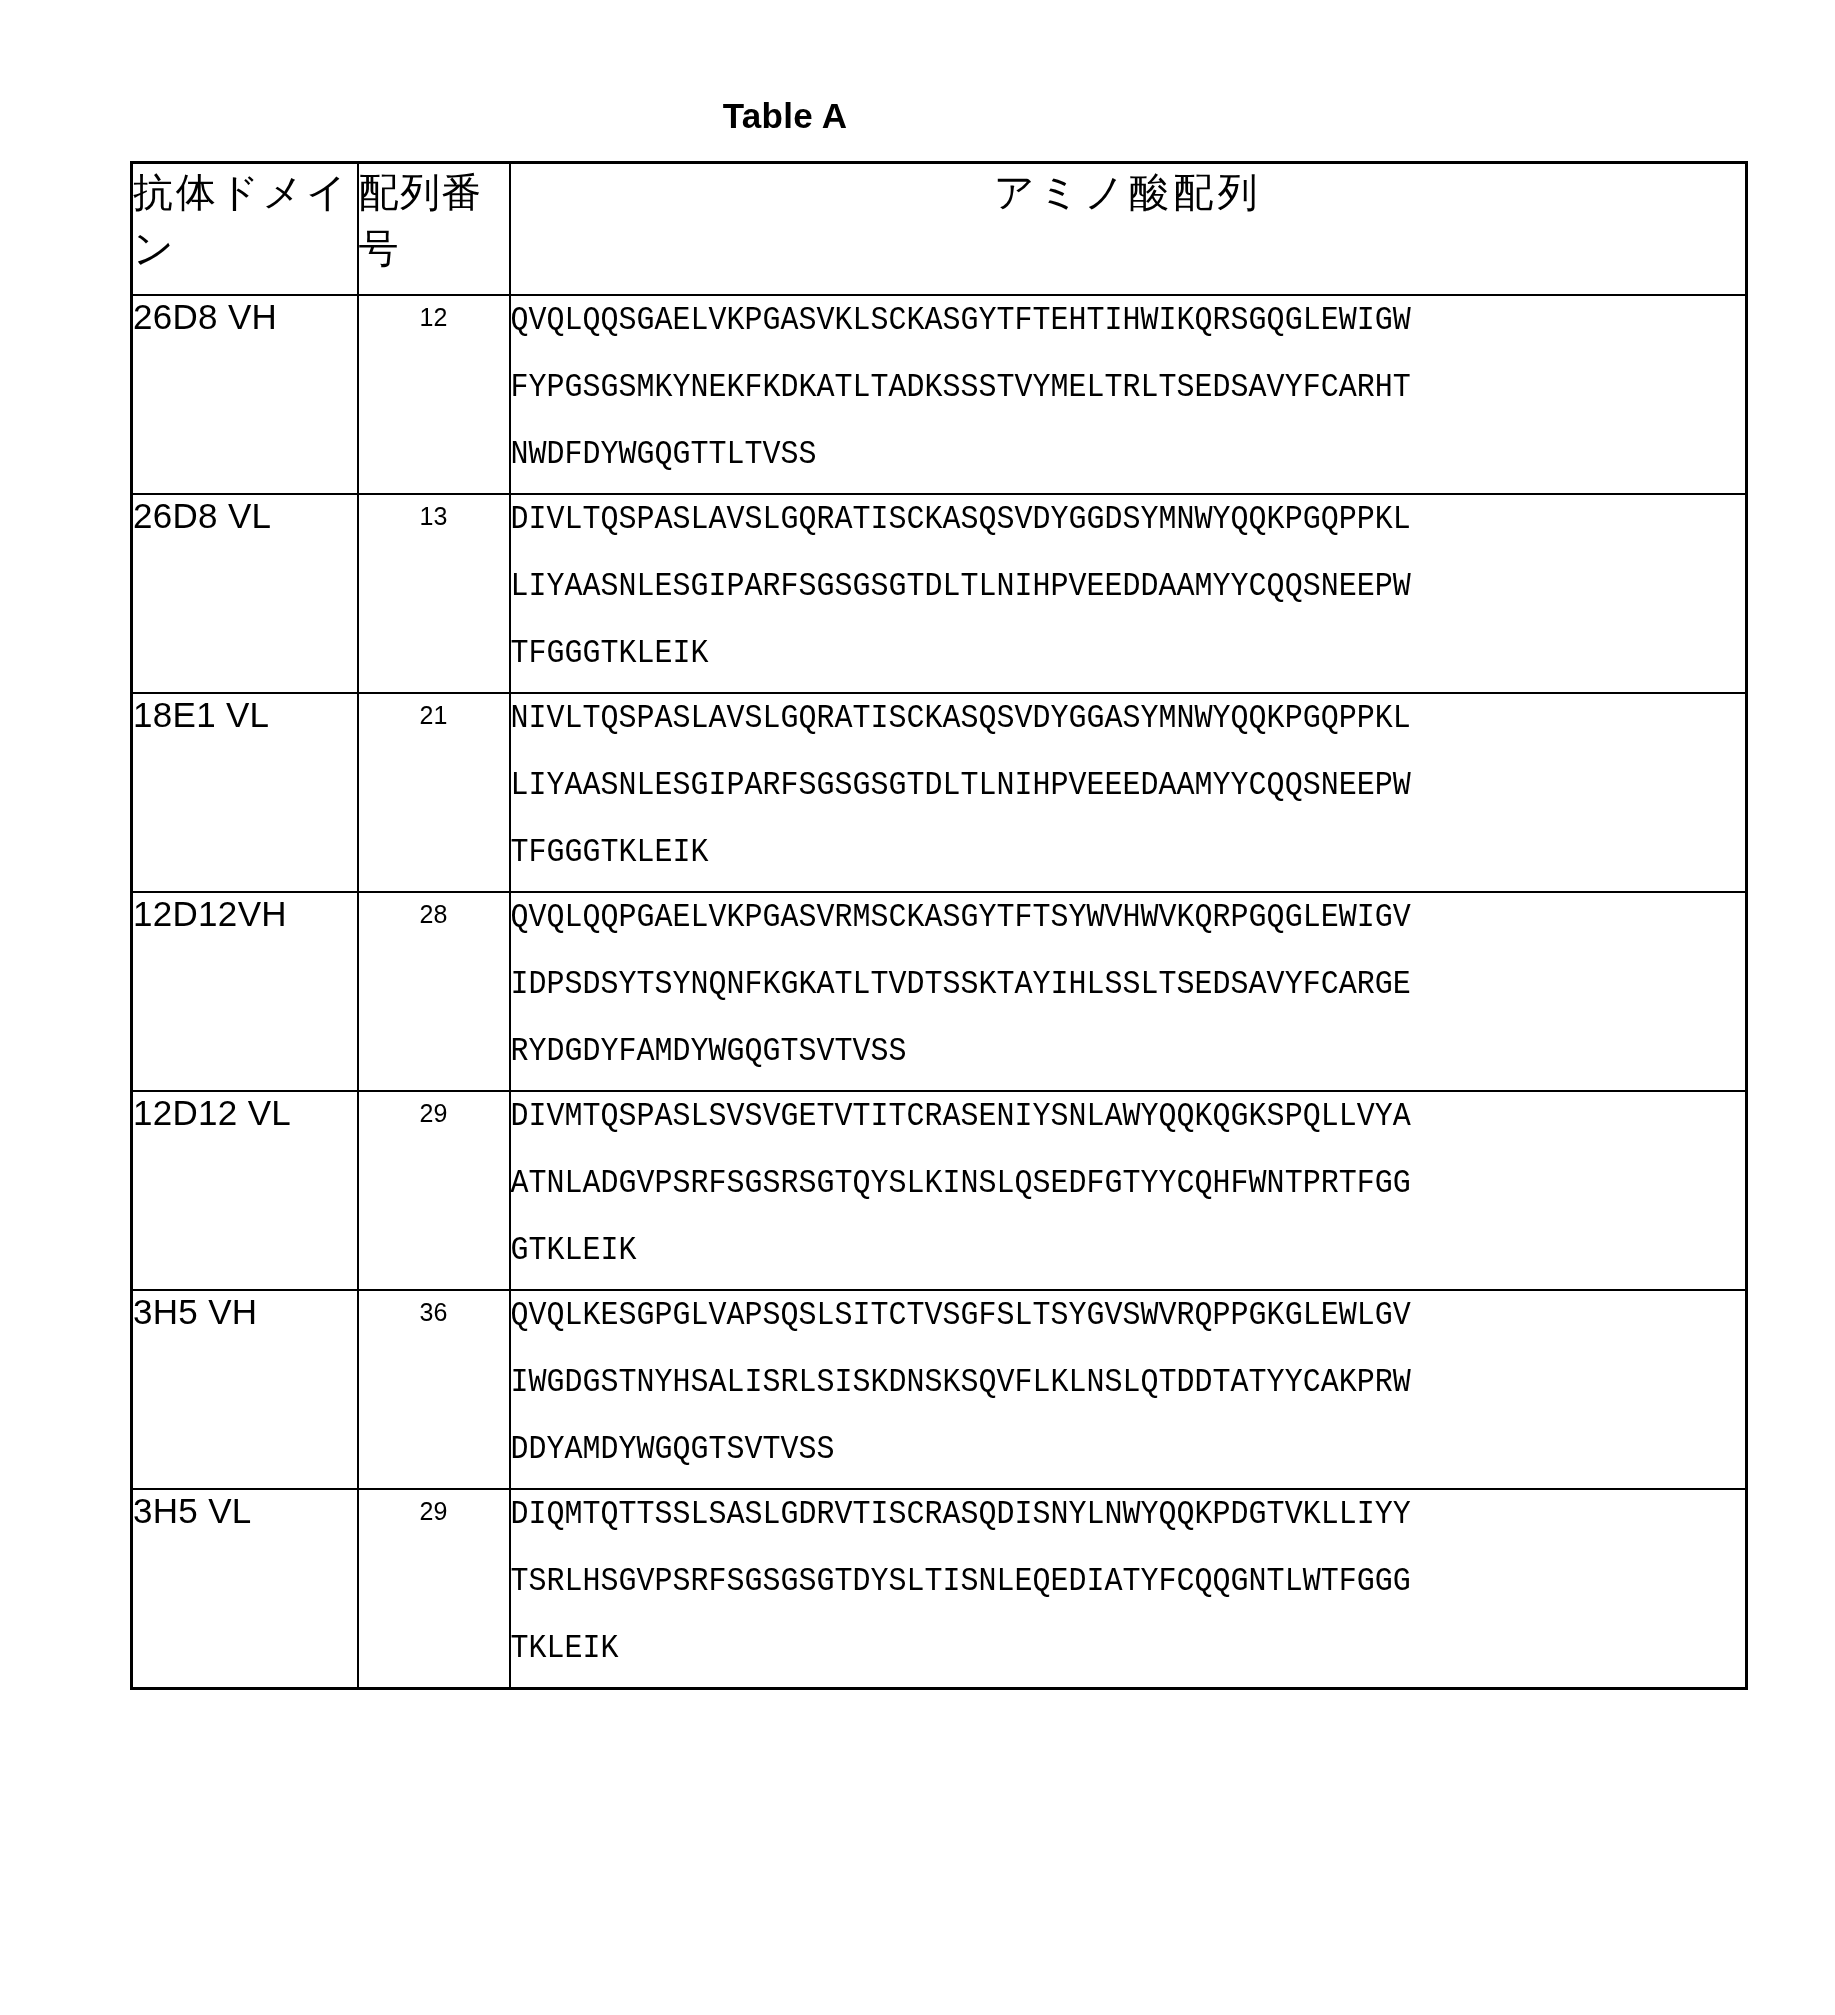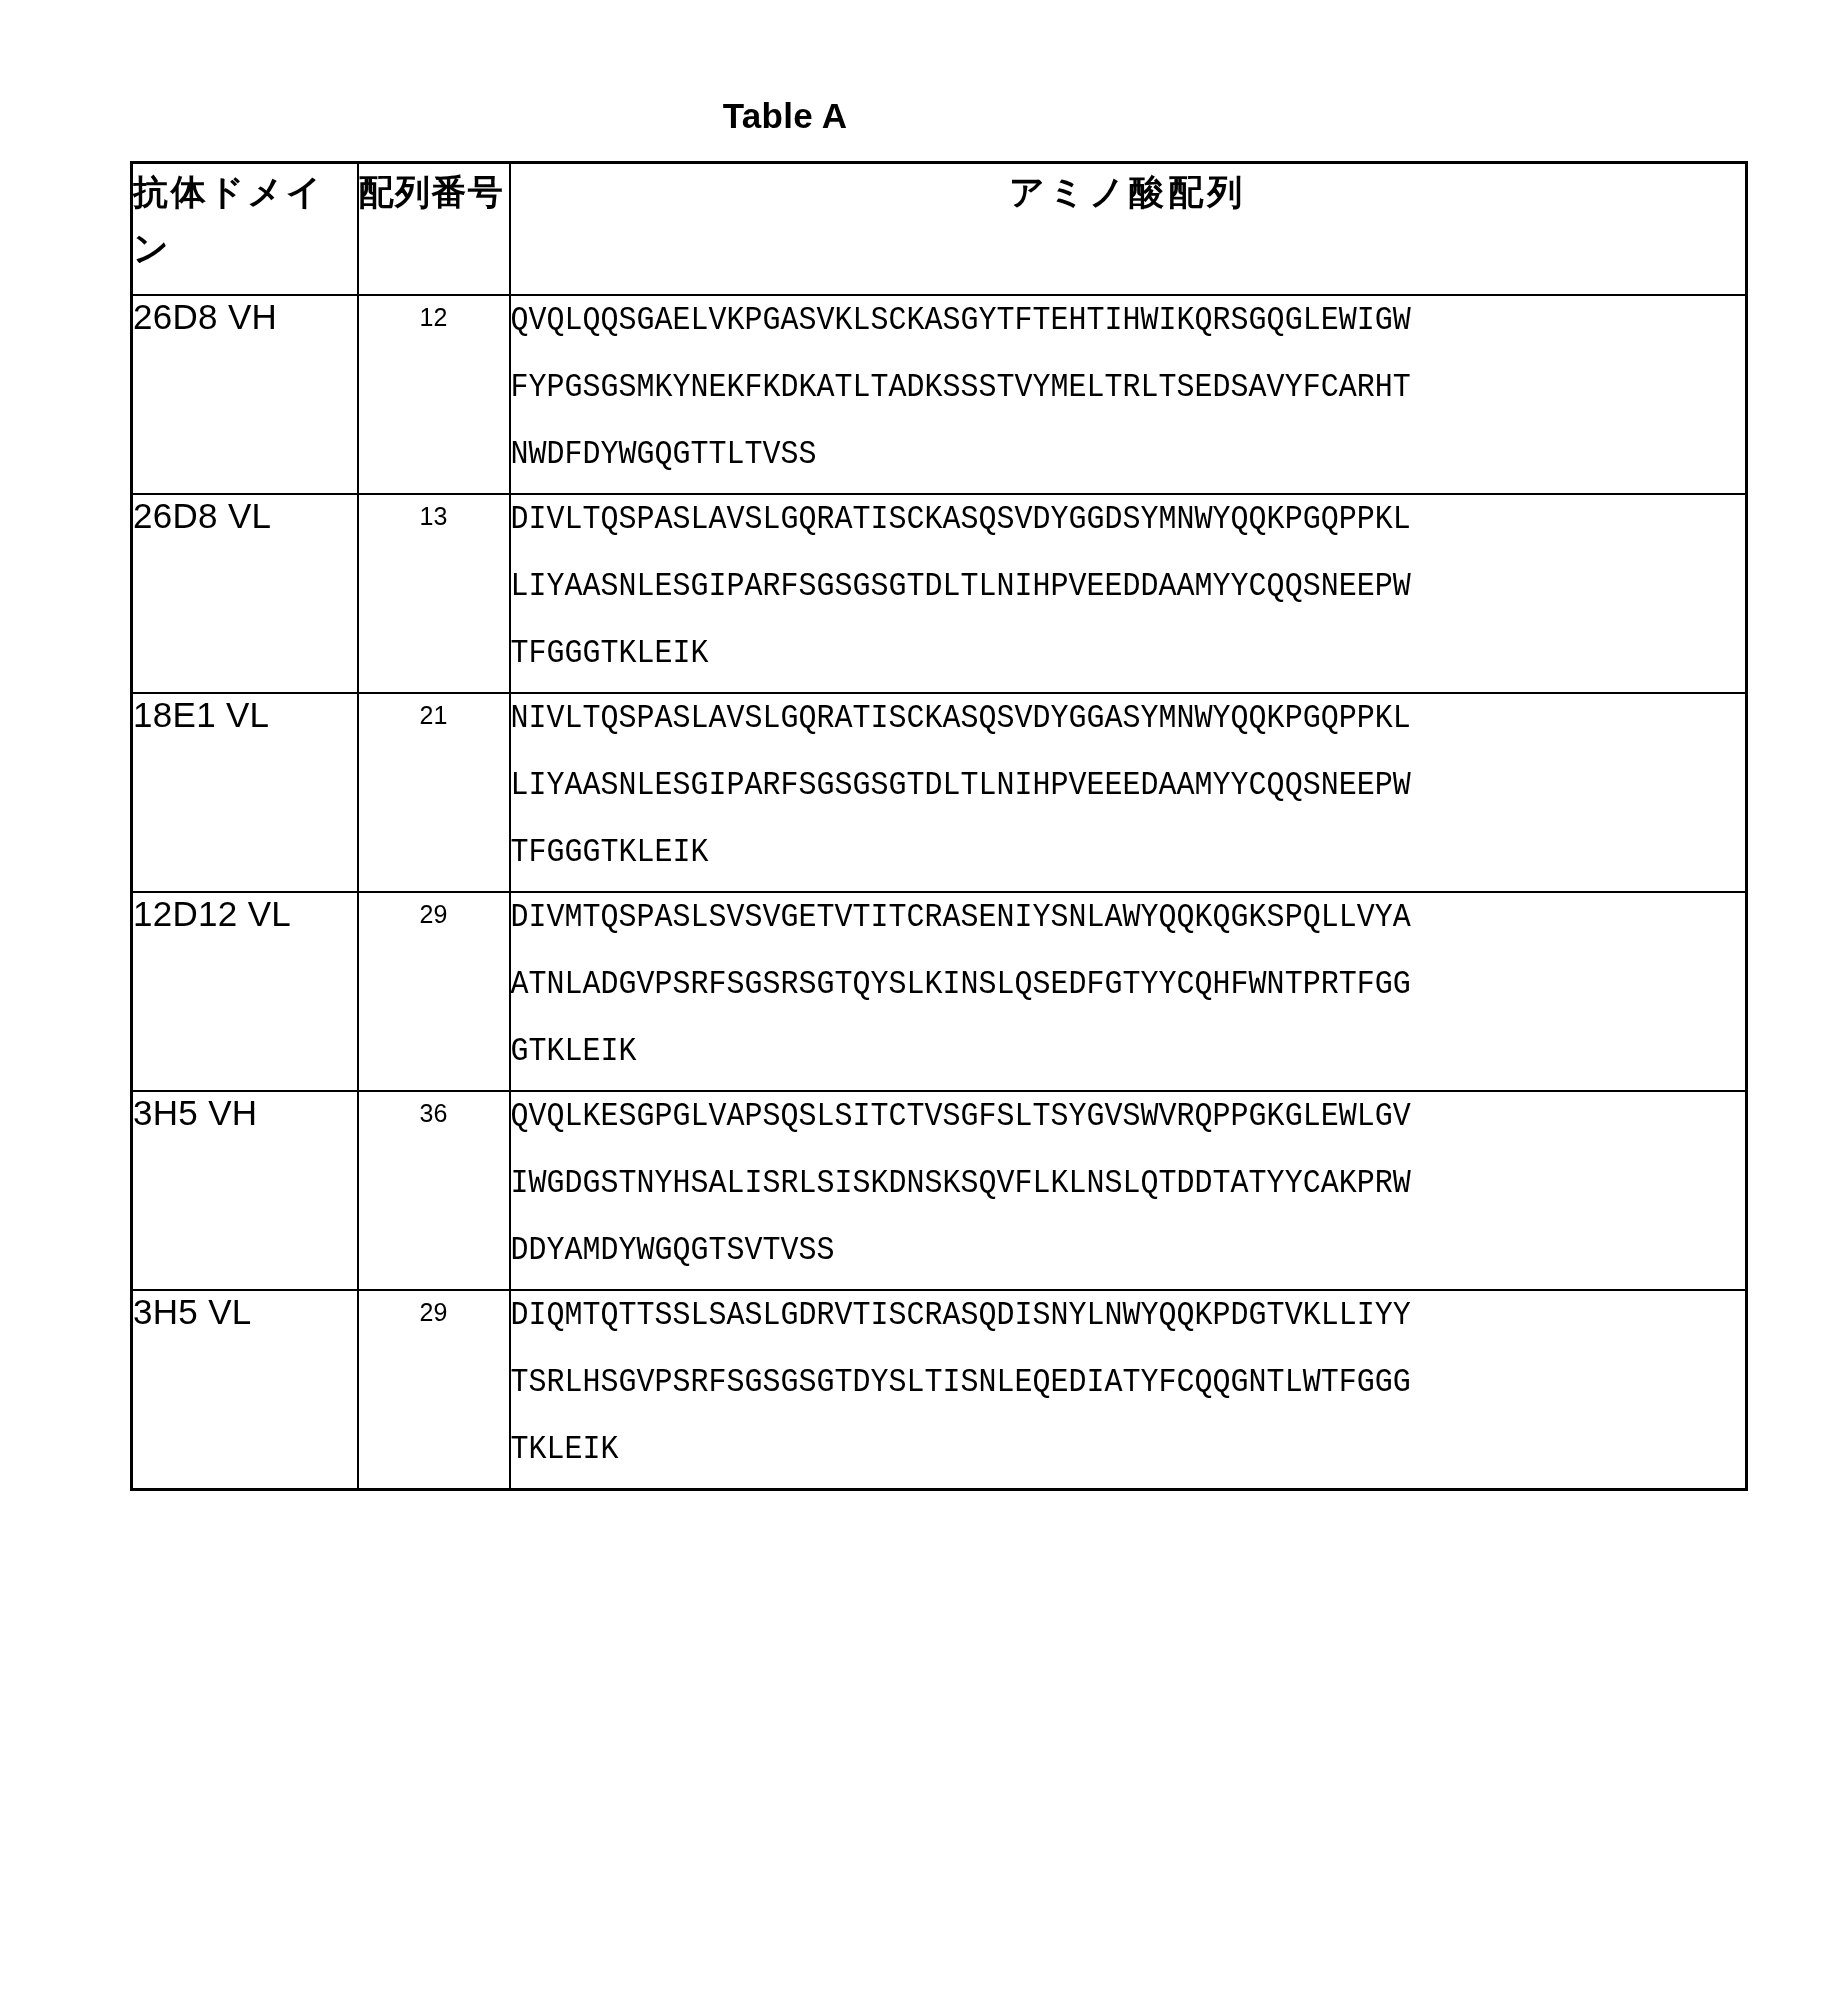--- a/index.html
+++ b/index.html
@@ -40,23 +40,23 @@
     table.seq-table col.c2 { width: 152px; }
     table.seq-table col.c3 { width: auto; }
     table.seq-table th,
     table.seq-table td {
       border: 2.8px solid #000;
       vertical-align: top;
       padding: 0;
     }
     table.seq-table tr.header-row th {
       height: 130px;
-      font-weight: bold;
+      font-weight: normal;
       font-family: "DejaVu Sans", sans-serif;
-      font-size: 35px;
+      font-size: 40px;
       line-height: 56px;
       text-align: left;
     }
     th.h-domain { padding: 9.8px 5.6px 0 8.4px; letter-spacing: 2.8px; }
     th.h-seqno  { padding: 9.8px 5.6px 0 12.6px; letter-spacing: 1.4px; }
     th.h-amino  { text-align: center !important; padding: 9.8px 0 0 0; letter-spacing: 4.2px; }
     table.seq-table tr.data-row td {
       height: 197px;
     }
     td.domain-cell {
@@ -133,20 +133,29 @@
     <tr class="data-row">
       <td class="domain-cell">18E1 VL</td>
       <td class="seqno-cell">21</td>
       <td class="seq-cell">
         <span class="seq-line">NIVLTQSPASLAVSLGQRATISCKASQSVDYGGASYMNWYQQKPGQPPKL</span>
         <span class="seq-line">LIYAASNLESGIPARFSGSGSGTDLTLNIHPVEEEDAAMYYCQQSNEEPW</span>
         <span class="seq-line">TFGGGTKLEIK</span>
       </td>
     </tr>
 
+    <tr class="data-row">
+      <td class="domain-cell">12D12VH</td>
+      <td class="seqno-cell">28</td>
+      <td class="seq-cell">
+        <span class="seq-line">QVQLQQPGAELVKPGASVRMSCKASGYTFTSYWVHWVKQRPGQGLEWIGV</span>
+        <span class="seq-line">IDPSDSYTSYNQNFKGKATLTVDTSSKTAYIHLSSLTSEDSAVYFCARGE</span>
+        <span class="seq-line">RYDGDYFAMDYWGQGTSVTVSS</span>
+      </td>
+    </tr>
 
     <tr class="data-row">
       <td class="domain-cell">12D12 VL</td>
       <td class="seqno-cell">29</td>
       <td class="seq-cell">
         <span class="seq-line">DIVMTQSPASLSVSVGETVTITCRASENIYSNLAWYQQKQGKSPQLLVYA</span>
         <span class="seq-line">ATNLADGVPSRFSGSRSGTQYSLKINSLQSEDFGTYYCQHFWNTPRTFGG</span>
         <span class="seq-line">GTKLEIK</span>
       </td>
     </tr>

